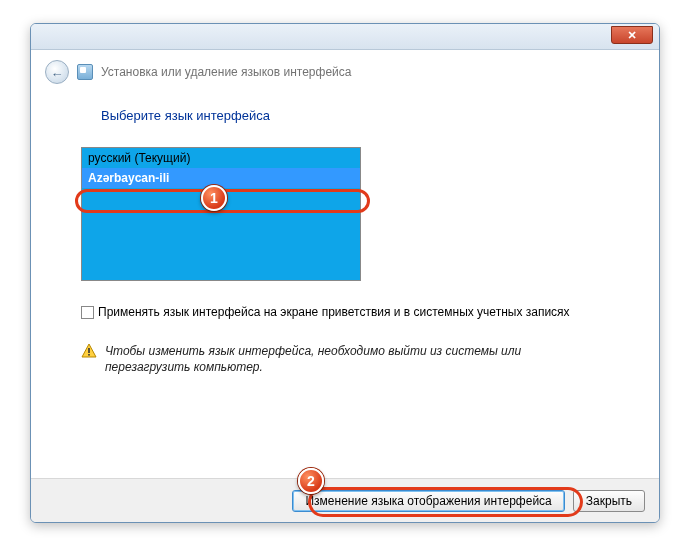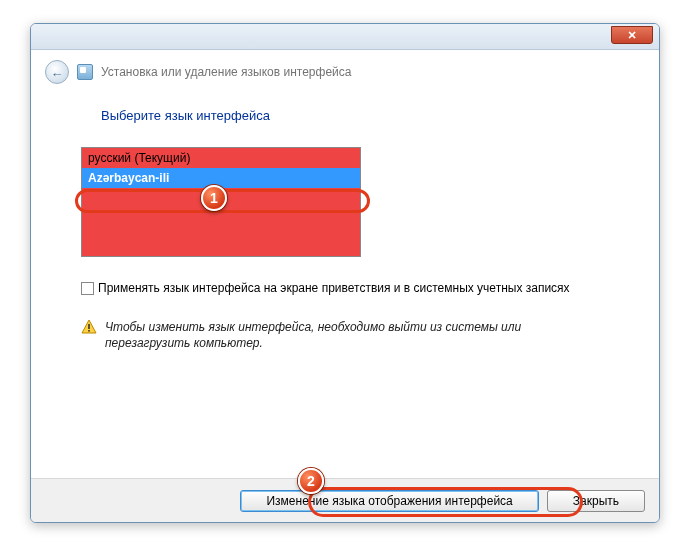--- a/index.html
+++ b/index.html
@@ -80,23 +80,23 @@
       padding: 18px 30px 10px 50px;
     }
     .section-heading {
       color: #003399;
       font-size: 13px;
       margin-bottom: 24px;
       margin-left: 20px;
     }
     .lang-list {
       width: 280px;
-      height: 110px;
+      height: 134px;
       border: 1px solid #888;
-      background: #ef4444;
+      background: #0ea5e9;
       margin-bottom: 24px;
       position: relative;
     }
     .lang-item {
       padding: 2px 6px;
       font-size: 12px;
       cursor: pointer;
       line-height: 16px;
     }
     .lang-item.selected {
@@ -141,21 +141,21 @@
       background: #f0f0f0;
       border-top: 1px solid #d8d8d8;
       display: flex;
       align-items: center;
       justify-content: flex-end;
       padding-right: 14px;
       gap: 8px;
     }
     .btn {
       height: 22px;
-      padding: 0 25px;
+      padding: 0 12px;
       font-size: 12px;
       border: 1px solid #8a8a8a;
       background: linear-gradient(#fefefe, #e6e6e6);
       border-radius: 3px;
       cursor: pointer;
       display: flex;
       align-items: center;
     }
     .btn.primary {
       border: 1px solid #3b8bd0;

